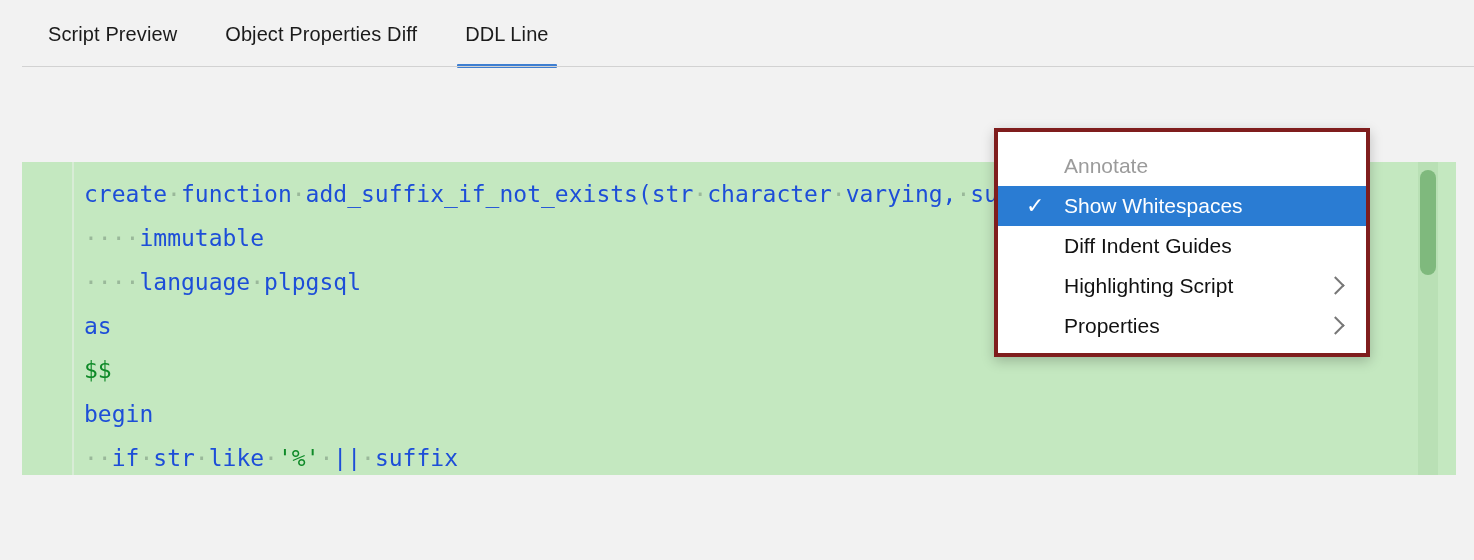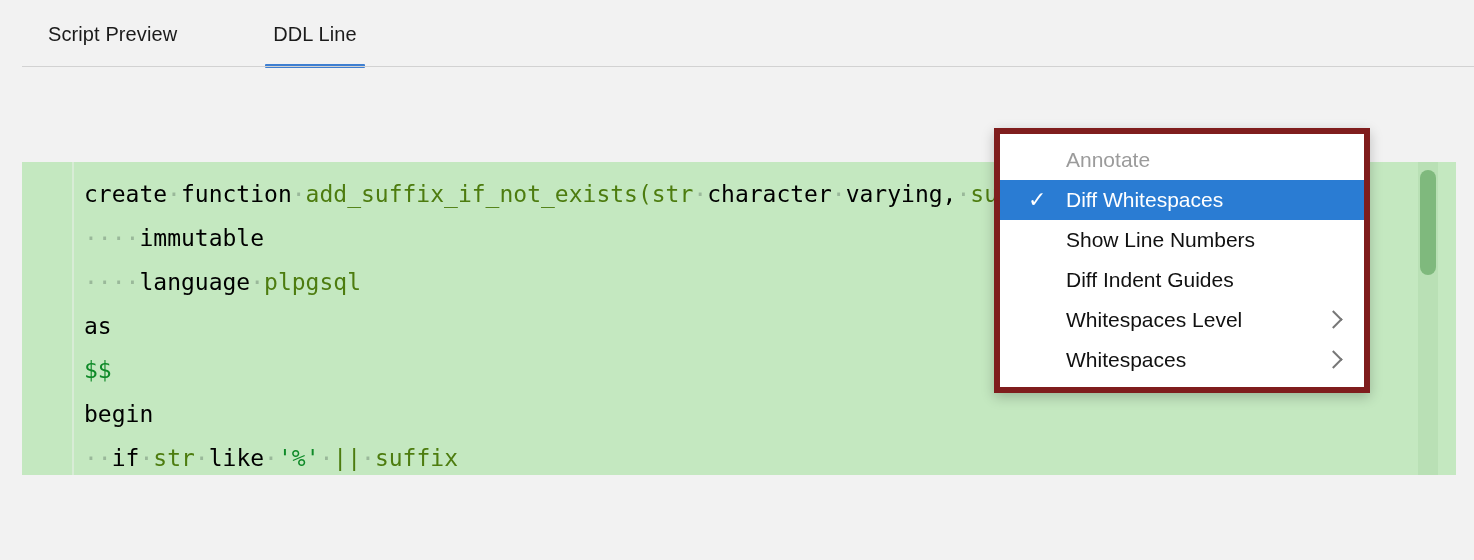--- a/index.html
+++ b/index.html
@@ -153,23 +153,23 @@
   }
   .code {
     position: absolute;
     left: 62px; top: 10px;
     font-family: "DejaVu Sans Mono", monospace;
     font-size: 23px;
     line-height: 44px;
     white-space: pre;
     color: #111111;
   }
-  .k  { color: #000000; }          
+  .k  { color: #1d4ed8; }          
   .s  { color: #0f8a28; }          
-  .pl { color: #4d7c0f; }          
+  .pl { color: #1d4ed8; }          
   .ws { color: #9ab89a; }          
 
   .ed-scroll-track {
     position: absolute;
     right: 18px; top: 0;
     width: 20px; height: 313px;
     background: #b9e0b5;
   }
   .ed-scroll-thumb {
     position: absolute;
@@ -178,23 +178,23 @@
     background: #7fb97d;
     border-radius: 8px;
   }
 
   
   .menu {
     position: absolute;
     left: 994px; top: 128px;
     width: 376px;
     background: #ffffff;
-    border: 6px solid #7f1d1d;
+    border: 4px solid #7f1d1d;
     box-shadow: 0 4px 12px rgba(0,0,0,0.22);
-    padding: 6px 0 7px 0;
+    padding: 14px 0 7px 0;
     z-index: 30;
   }
   .menu-item {
     height: 40px;
     display: flex;
     align-items: center;
     padding-left: 66px;
     padding-right: 18px;
     font-size: 21px;
     color: #111111;
@@ -240,20 +240,21 @@
 
 <div id="root">
 
   <div class="tabstrip">
     <div class="tabs-row">
       <div class="tab">
         <span>Script Preview</span>
         <div class="tab-underline"></div>
       </div>
       <div class="tab">
+        <span>Object Properties Diff</span>
         <div class="tab-underline"></div>
       </div>
       <div class="tab active">
         <span>DDL Line</span>
         <div class="tab-underline"></div>
       </div>
     </div>
     <div class="tabstrip-sep"></div>
   </div>
 
@@ -337,34 +338,31 @@
     <div class="ed-scroll-track"></div>
     <div class="ed-scroll-thumb"></div>
   </div>
 
   <div class="menu" id="settings-menu">
       <div class="menu-item disabled">
         <span>Annotate</span>
       </div>
       <div class="menu-item selected">
         <span class="check">✓</span>
-        <span>Diff Whitespaces</span>
-      </div>
-      <div class="menu-item">
-        <span>Show Line Numbers</span>
+        <span>Show Whitespaces</span>
       </div>
       <div class="menu-item">
         <span>Diff Indent Guides</span>
       </div>
       <div class="menu-item">
-        <span>Whitespaces Level</span>
+        <span>Highlighting Script</span>
         <span class="submenu-arrow"></span>
       </div>
       <div class="menu-item">
-        <span>Whitespaces</span>
+        <span>Properties</span>
         <span class="submenu-arrow"></span>
       </div>
     </div>
 
   <div class="btnbar">
     
     
     
   </div>
 

